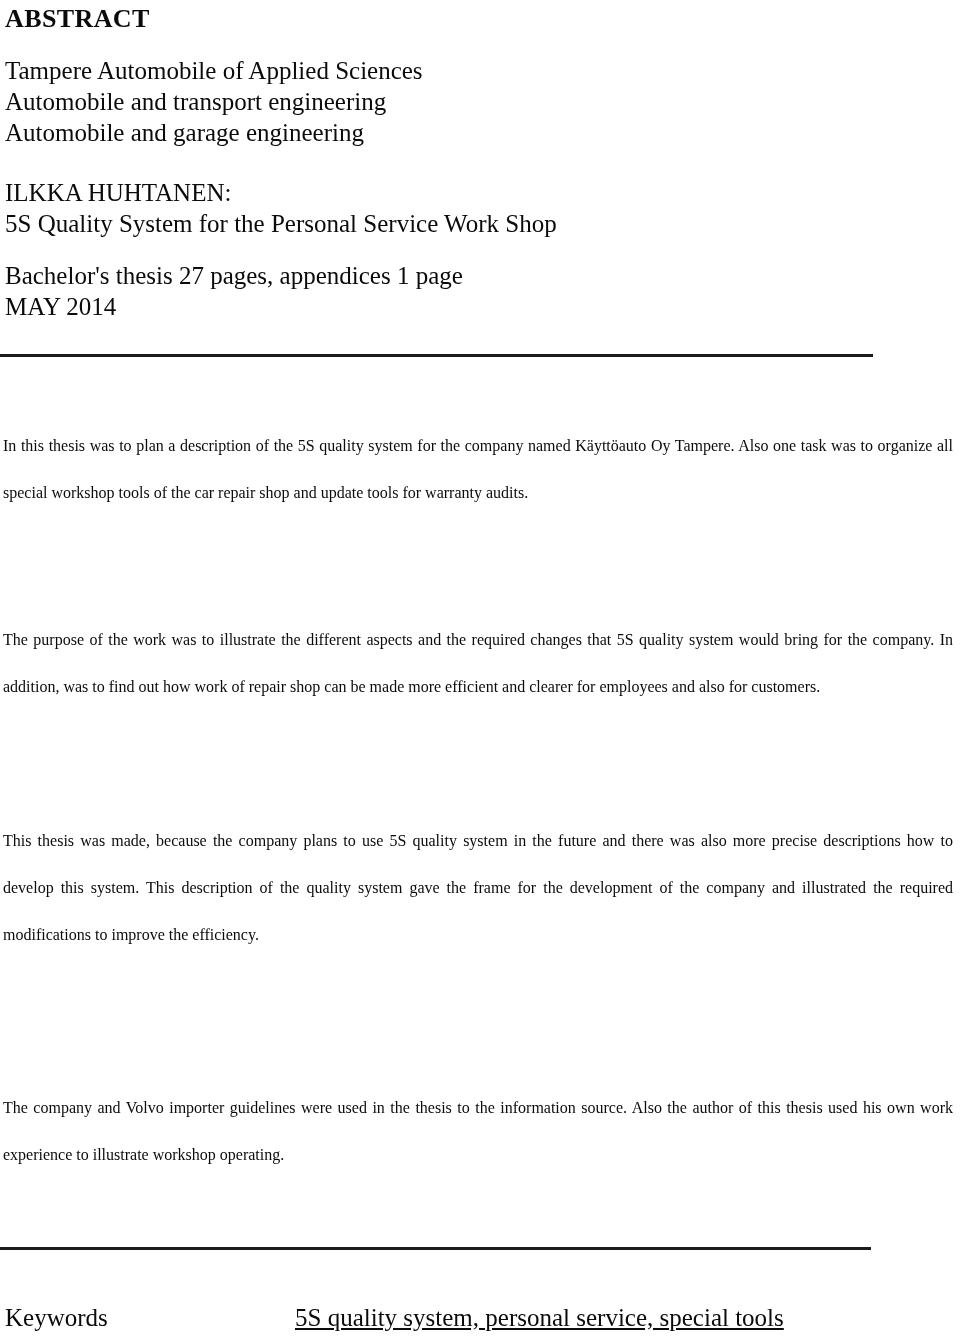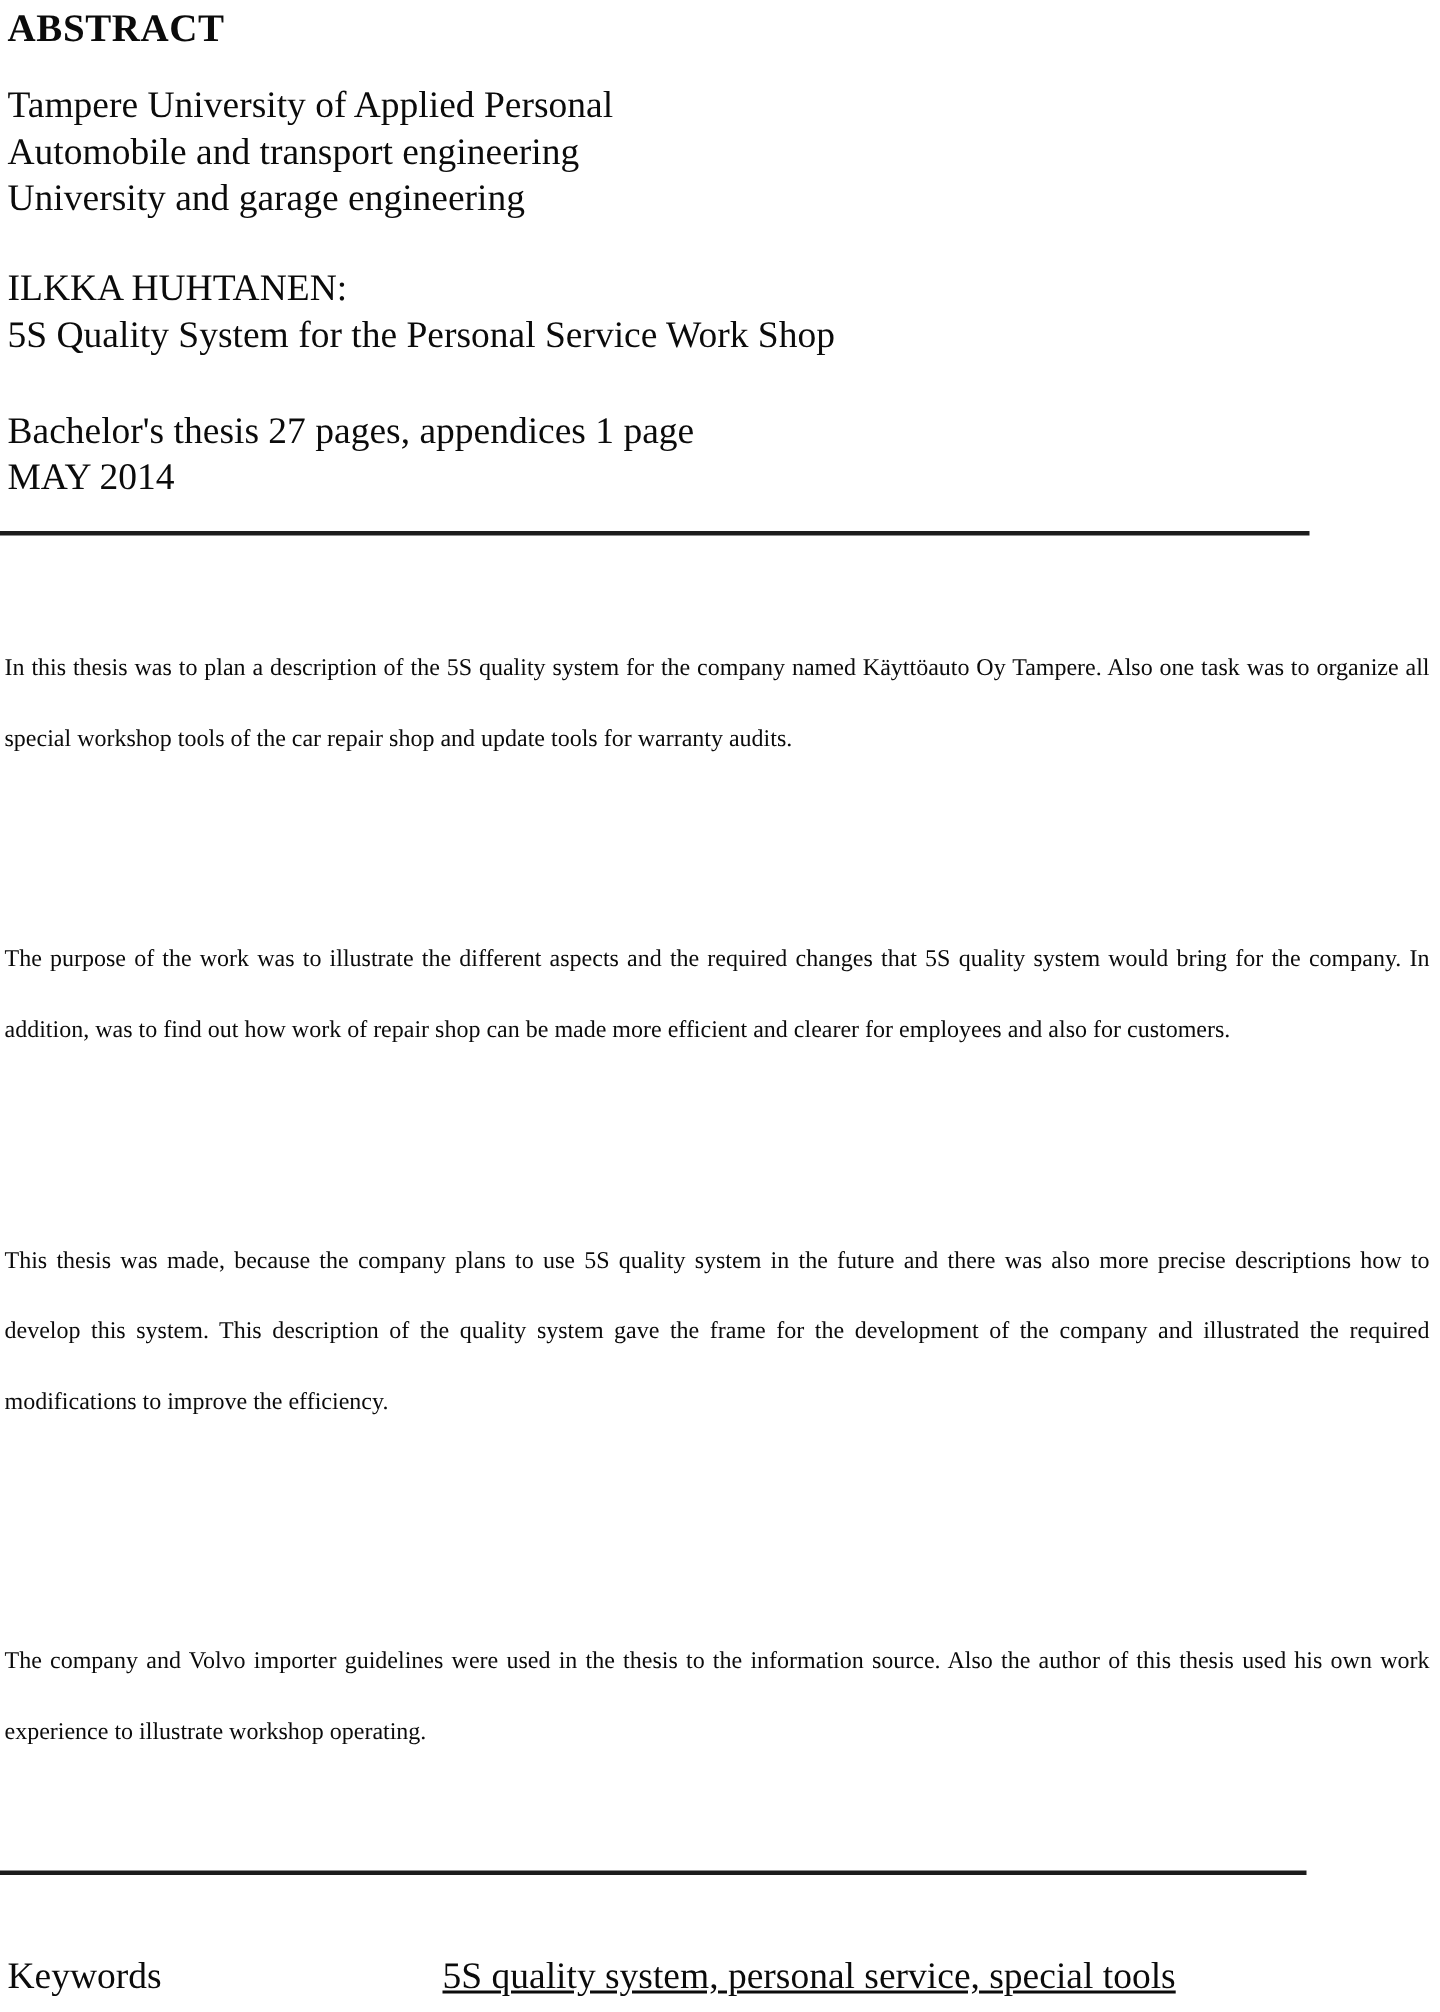--- a/index.html
+++ b/index.html
@@ -33,21 +33,21 @@
   }
   .meta-block {
     position: absolute;
     left: 5px;
     font-size: 25px;
     line-height: 31px;
     white-space: nowrap;
   }
   .meta-block.school  { top: 55px; }
   .meta-block.author  { top: 177px; }
-  .meta-block.thesis  { top: 272px; }
+  .meta-block.thesis  { top: 260px; }
   .meta-line { display: block; }
 
   .rule {
     position: absolute;
     left: 0;
     height: 0;
     border-top: 3px solid #1c1c1c;
   }
   .rule.top    { top: 354px;  width: 873px; }
   .rule.bottom { top: 1247px; width: 871px; }
@@ -87,23 +87,23 @@
   }
 </style>
 </head>
 <body>
 
 <div class="page">
 
   <div class="abstract-heading">ABSTRACT</div>
 
   <div class="meta-block school">
-    <span class="meta-line">Tampere University of Applied Personal</span>
+    <span class="meta-line">Tampere Automobile of Applied Sciences</span>
     <span class="meta-line">Automobile and transport engineering</span>
-    <span class="meta-line">University and garage engineering</span>
+    <span class="meta-line">Automobile and garage engineering</span>
   </div>
 
   <div class="meta-block author">
     <span class="meta-line">ILKKA HUHTANEN:</span>
     <span class="meta-line">5S Quality System for the Personal Service Work Shop</span>
   </div>
 
   <div class="meta-block thesis">
     <span class="meta-line">Bachelor's thesis 27 pages, appendices 1 page</span>
     <span class="meta-line">MAY 2014</span>

